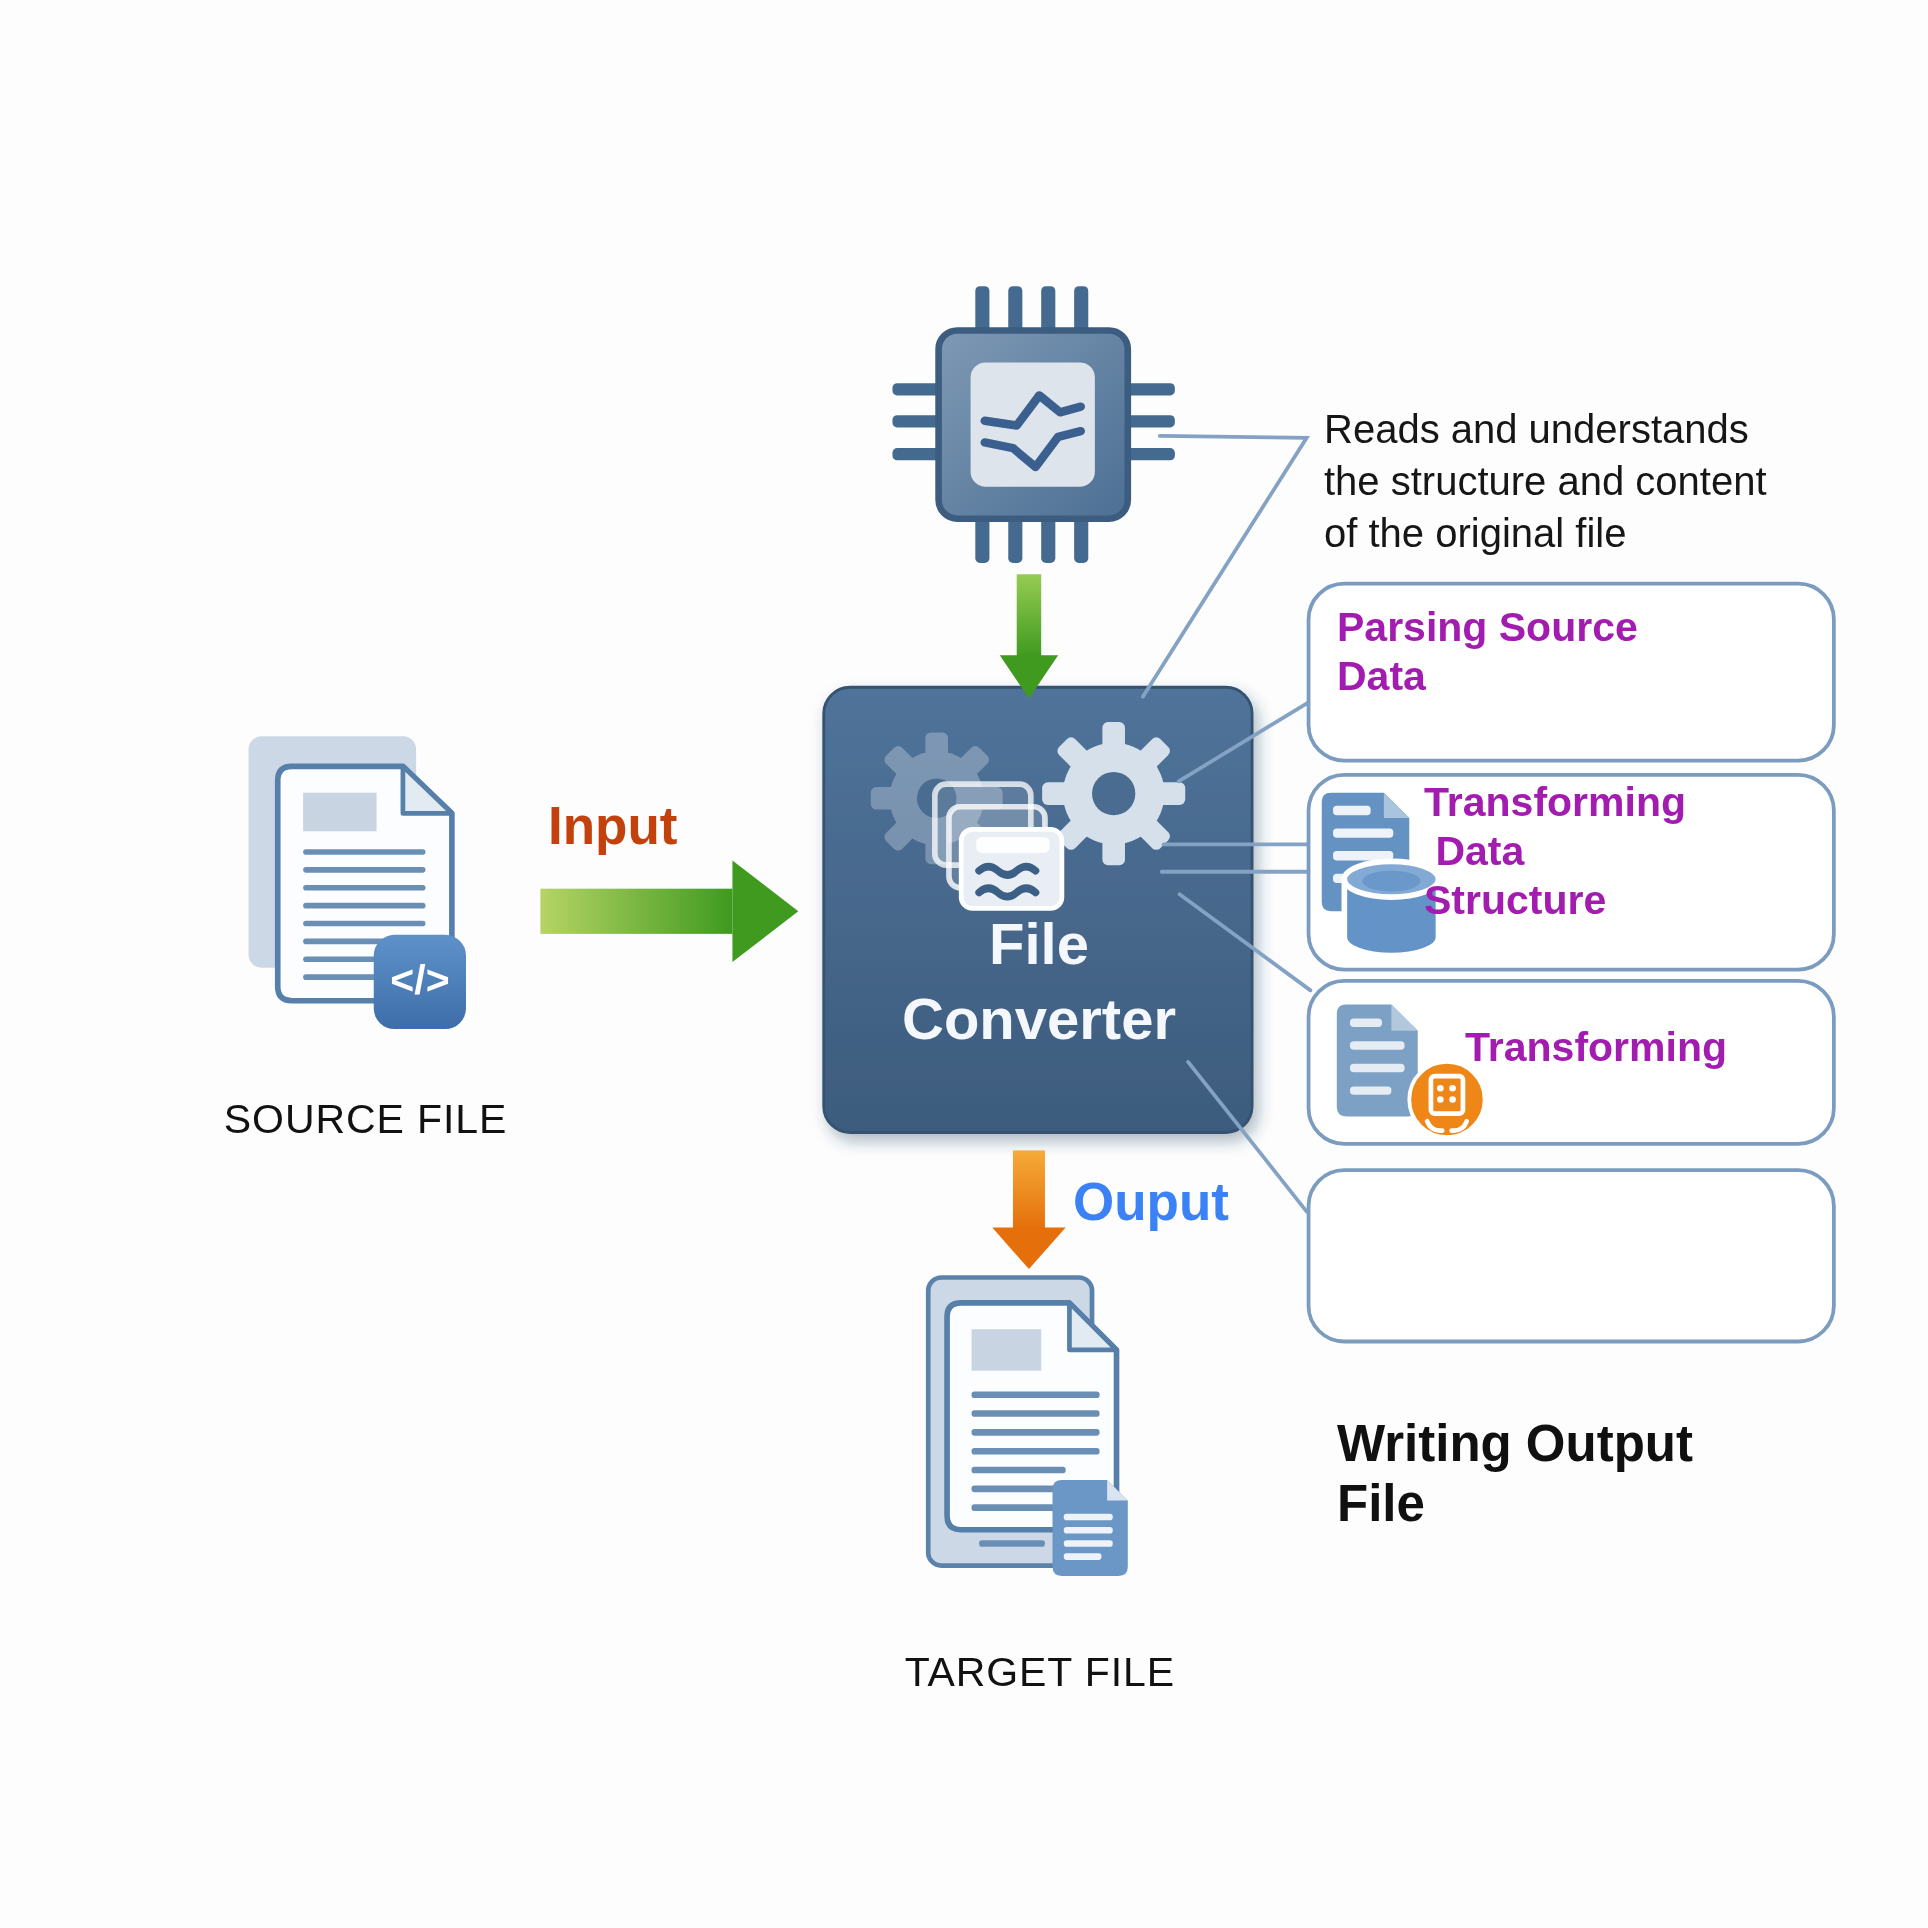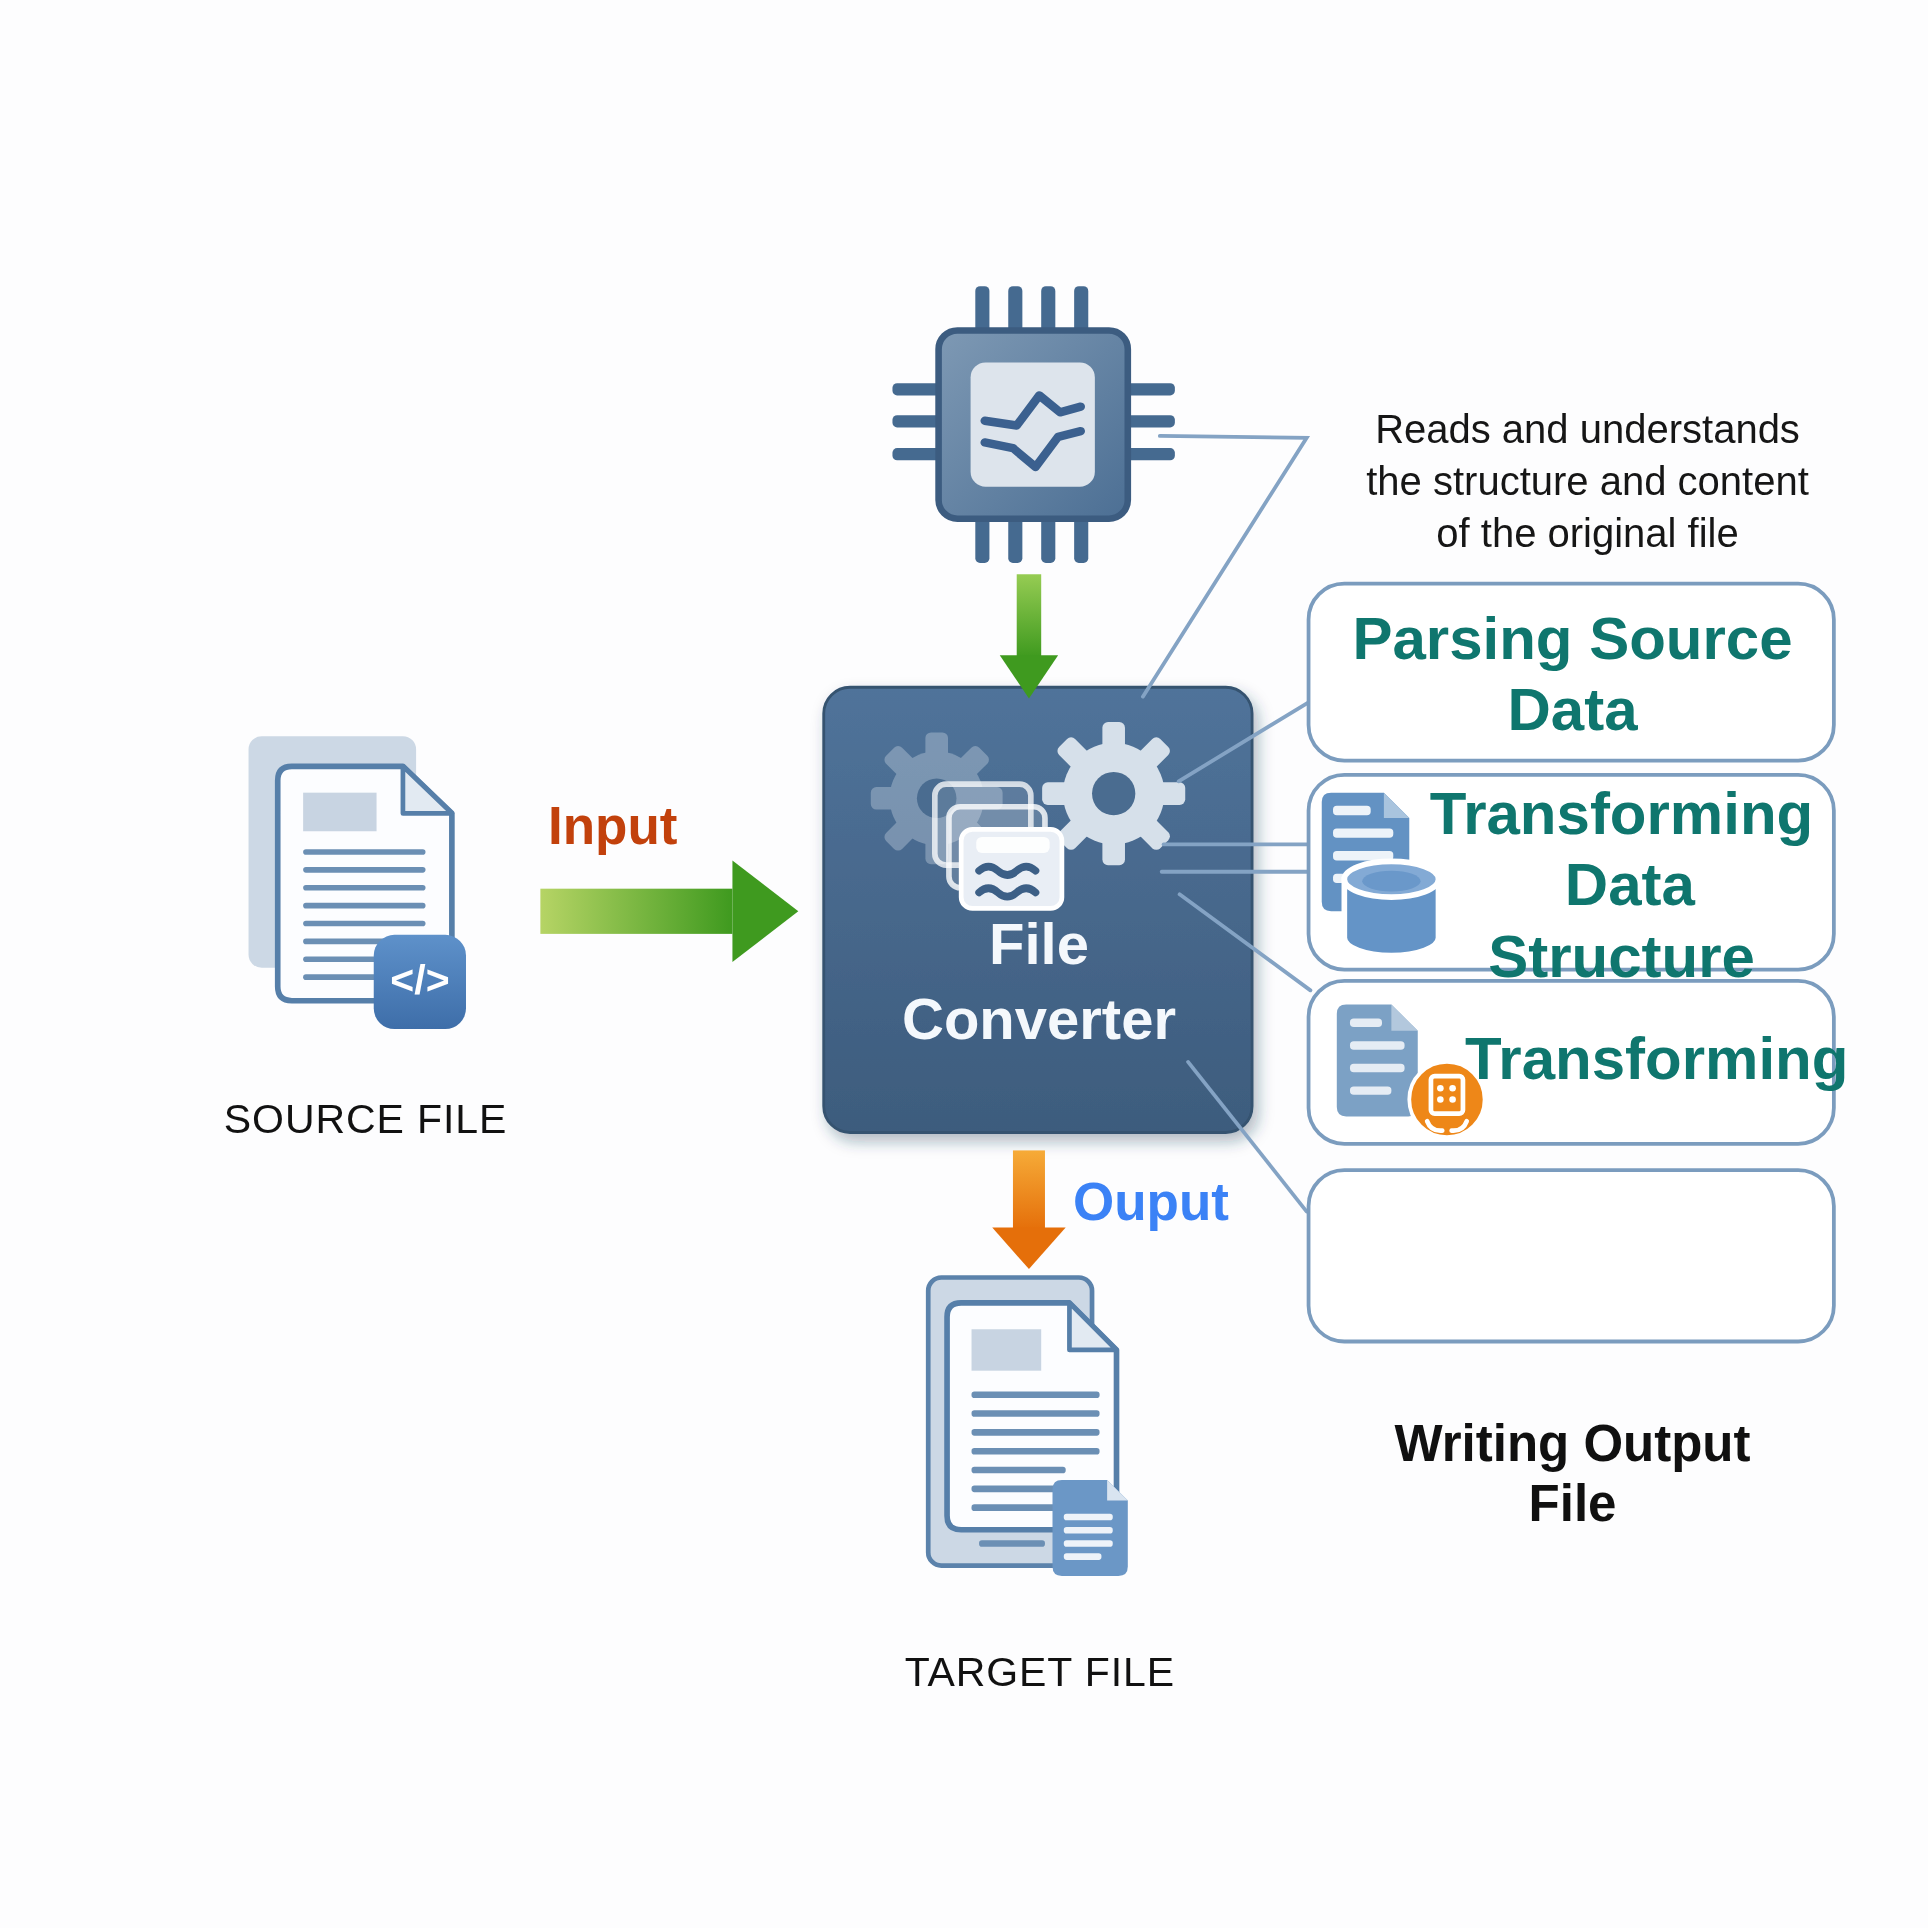--- a/index.html
+++ b/index.html
@@ -3,23 +3,23 @@
 <meta charset="utf-8">
 <style>
   html,body{margin:0;padding:0;background:#ffffff;}
   #stage{
     position:relative;width:1928px;height:1928px;overflow:hidden;
     background:#fdfdfe;
     font-family:"Liberation Sans", sans-serif;
     color:#151515;
   }
   #bg-svg{position:absolute;left:0;top:0;width:1928px;height:1928px;}
-  .txt{position:absolute;white-space:pre-line;text-align:center;}
+  .txt{position:absolute;white-space:pre-line;}
   .annotation{font-size:40px;line-height:1.30;font-weight:400;color:#161616;}
-  .step-title{font-size:60px;line-height:1.19;font-weight:600;color:#0f766e;}
+  .step-title{font-size:41px;line-height:1.19;font-weight:600;color:#a21caf;}
   .plain-title{font-size:51px;line-height:1.18;font-weight:600;color:#101010;}
   .file-label{font-size:41px;font-weight:500;letter-spacing:0.9px;color:#111;text-align:center;}
   .flow-label{font-size:53px;font-weight:700;}
   .input-label{color:#c2410c;}
   .output-label{color:#3b82f6;}
   .converter-label{font-size:58px;line-height:1.30;font-weight:600;color:#f4f8fc;text-align:center;}
   .code-glyph{font-size:41px;font-weight:700;color:#ffffff;text-align:center;}
 </style>
 </head>
 <body>

